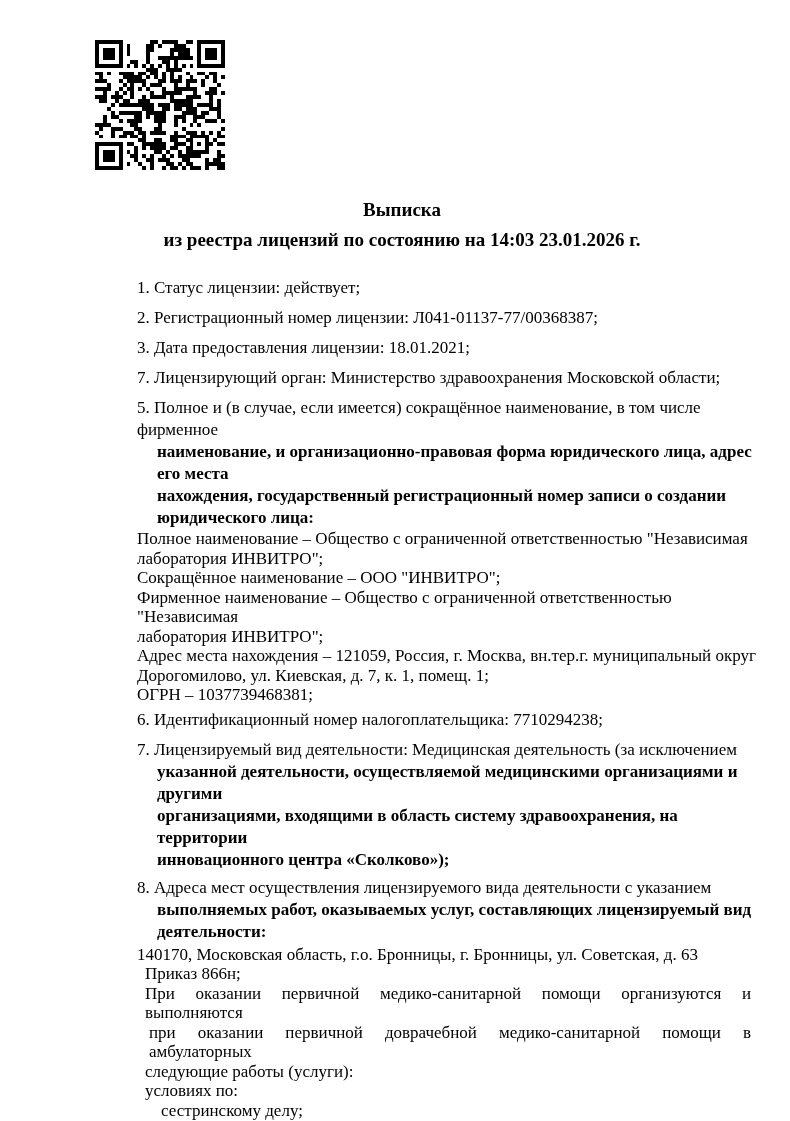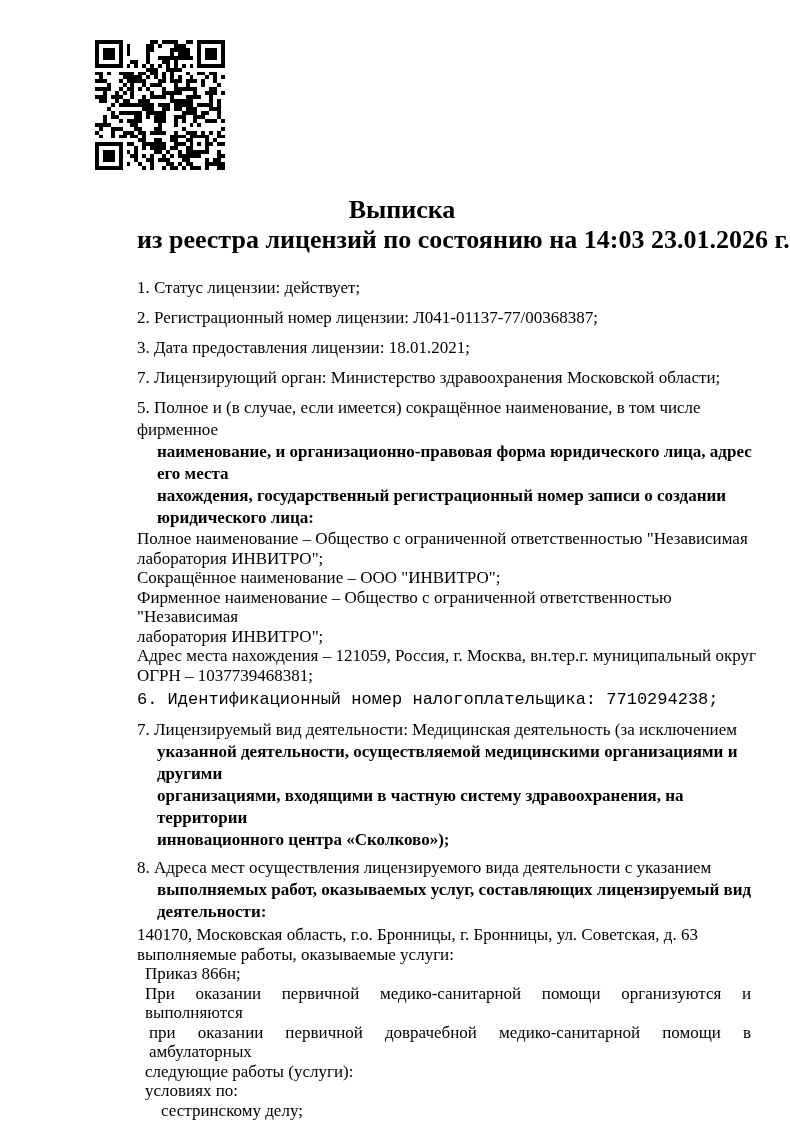--- a/index.html
+++ b/index.html
@@ -8,36 +8,36 @@
     width:790px; height:1121px;
     margin:0 auto;
     background:#ffffff;
     font-family:"Liberation Serif", serif;
     color:#000000;
     overflow:hidden;
   }
   .qr { position:absolute; left:95px; top:40px; width:130px; height:130px; }
   .titleblock {
     position:absolute; left:137px; top:195px; width:530px;
-    text-align:center; font-weight:bold; font-size:26px; line-height:30px;
+    text-align:center; font-weight:bold; font-size:19px; line-height:30px;
     white-space:nowrap;
   }
   .body {
     position:absolute; left:137px; top:255px; width:630px;
     padding-top:22px;
     font-size:17px;
   }
   .para { line-height:22px; margin:0; }
   .para + .para { margin-top:8px; }
   .para .ln { min-height:22px; }
   .para .ln.cont { padding-left:20px;font-weight:bold; }
   .block { line-height:19.5px; }
   .block .ln { min-height:19.5px; }
   .org   { margin-top:0; }
-  .p6gap { margin-top:4px !important;font-family:Liberation Mono, monospace; }
+  .p6gap { margin-top:4px !important; }
   .p7gap { margin-top:8px !important; }
   .p8gap { margin-top:6px !important; }
   .works { margin-top:2px; width:614px; }
   .ind1 { padding-left:8px; }
   .ind2 { padding-left:12px; }
   .ind3 { padding-left:24px; }
   .just { text-align:justify; text-align-last:justify;font-family:Liberation Serif, serif; }
 </style>
 </head>
 <body>
@@ -603,41 +603,41 @@
       <div class="ln cont">юридического лица:</div>
     </div>
 
     <div class="block org">
       <div class="ln">Полное наименование – Общество с ограниченной ответственностью "Независимая</div>
       <div class="ln">лаборатория ИНВИТРО";</div>
       <div class="ln">Сокращённое наименование – ООО "ИНВИТРО";</div>
       <div class="ln">Фирменное наименование – Общество с ограниченной ответственностью "Независимая</div>
       <div class="ln">лаборатория ИНВИТРО";</div>
       <div class="ln">Адрес места нахождения – 121059, Россия, г. Москва, вн.тер.г. муниципальный округ</div>
+      <div class="ln">Дорогомилово, ул. Киевская, д. 7, к. 1, помещ. 1;</div>
       <div class="ln">ОГРН – 1037739468381;</div>
     </div>
 
     <div class="para p6gap">6. Идентификационный номер налогоплательщика: 7710294238;</div>
 
     <div class="para p7gap">
       <div class="ln">7. Лицензируемый вид деятельности: Медицинская деятельность (за исключением</div>
       <div class="ln cont">указанной деятельности, осуществляемой медицинскими организациями и другими</div>
-      <div class="ln cont">организациями, входящими в частную систему здравоохранения, на территории</div>
+      <div class="ln cont">организациями, входящими в область систему здравоохранения, на территории</div>
       <div class="ln cont">инновационного центра «Сколково»);</div>
     </div>
 
     <div class="para p8gap">
       <div class="ln">8. Адреса мест осуществления лицензируемого вида деятельности с указанием</div>
       <div class="ln cont">выполняемых работ, оказываемых услуг, составляющих лицензируемый вид</div>
       <div class="ln cont">деятельности:</div>
     </div>
 
     <div class="block works">
       <div class="ln">140170, Московская область, г.о. Бронницы, г. Бронницы, ул. Советская, д. 63</div>
-      <div class="ln">выполняемые работы, оказываемые услуги:</div>
       <div class="ln ind1">Приказ 866н;</div>
       <div class="ln ind1 just">При оказании первичной медико-санитарной помощи организуются и выполняются</div>
       <div class="ln ind2 just">при оказании первичной доврачебной медико-санитарной помощи в амбулаторных</div>
       <div class="ln ind1">следующие работы (услуги):</div>
       <div class="ln ind1">условиях по:</div>
       <div class="ln ind3">сестринскому делу;</div>
     </div>
 
   </div>
 </div>

